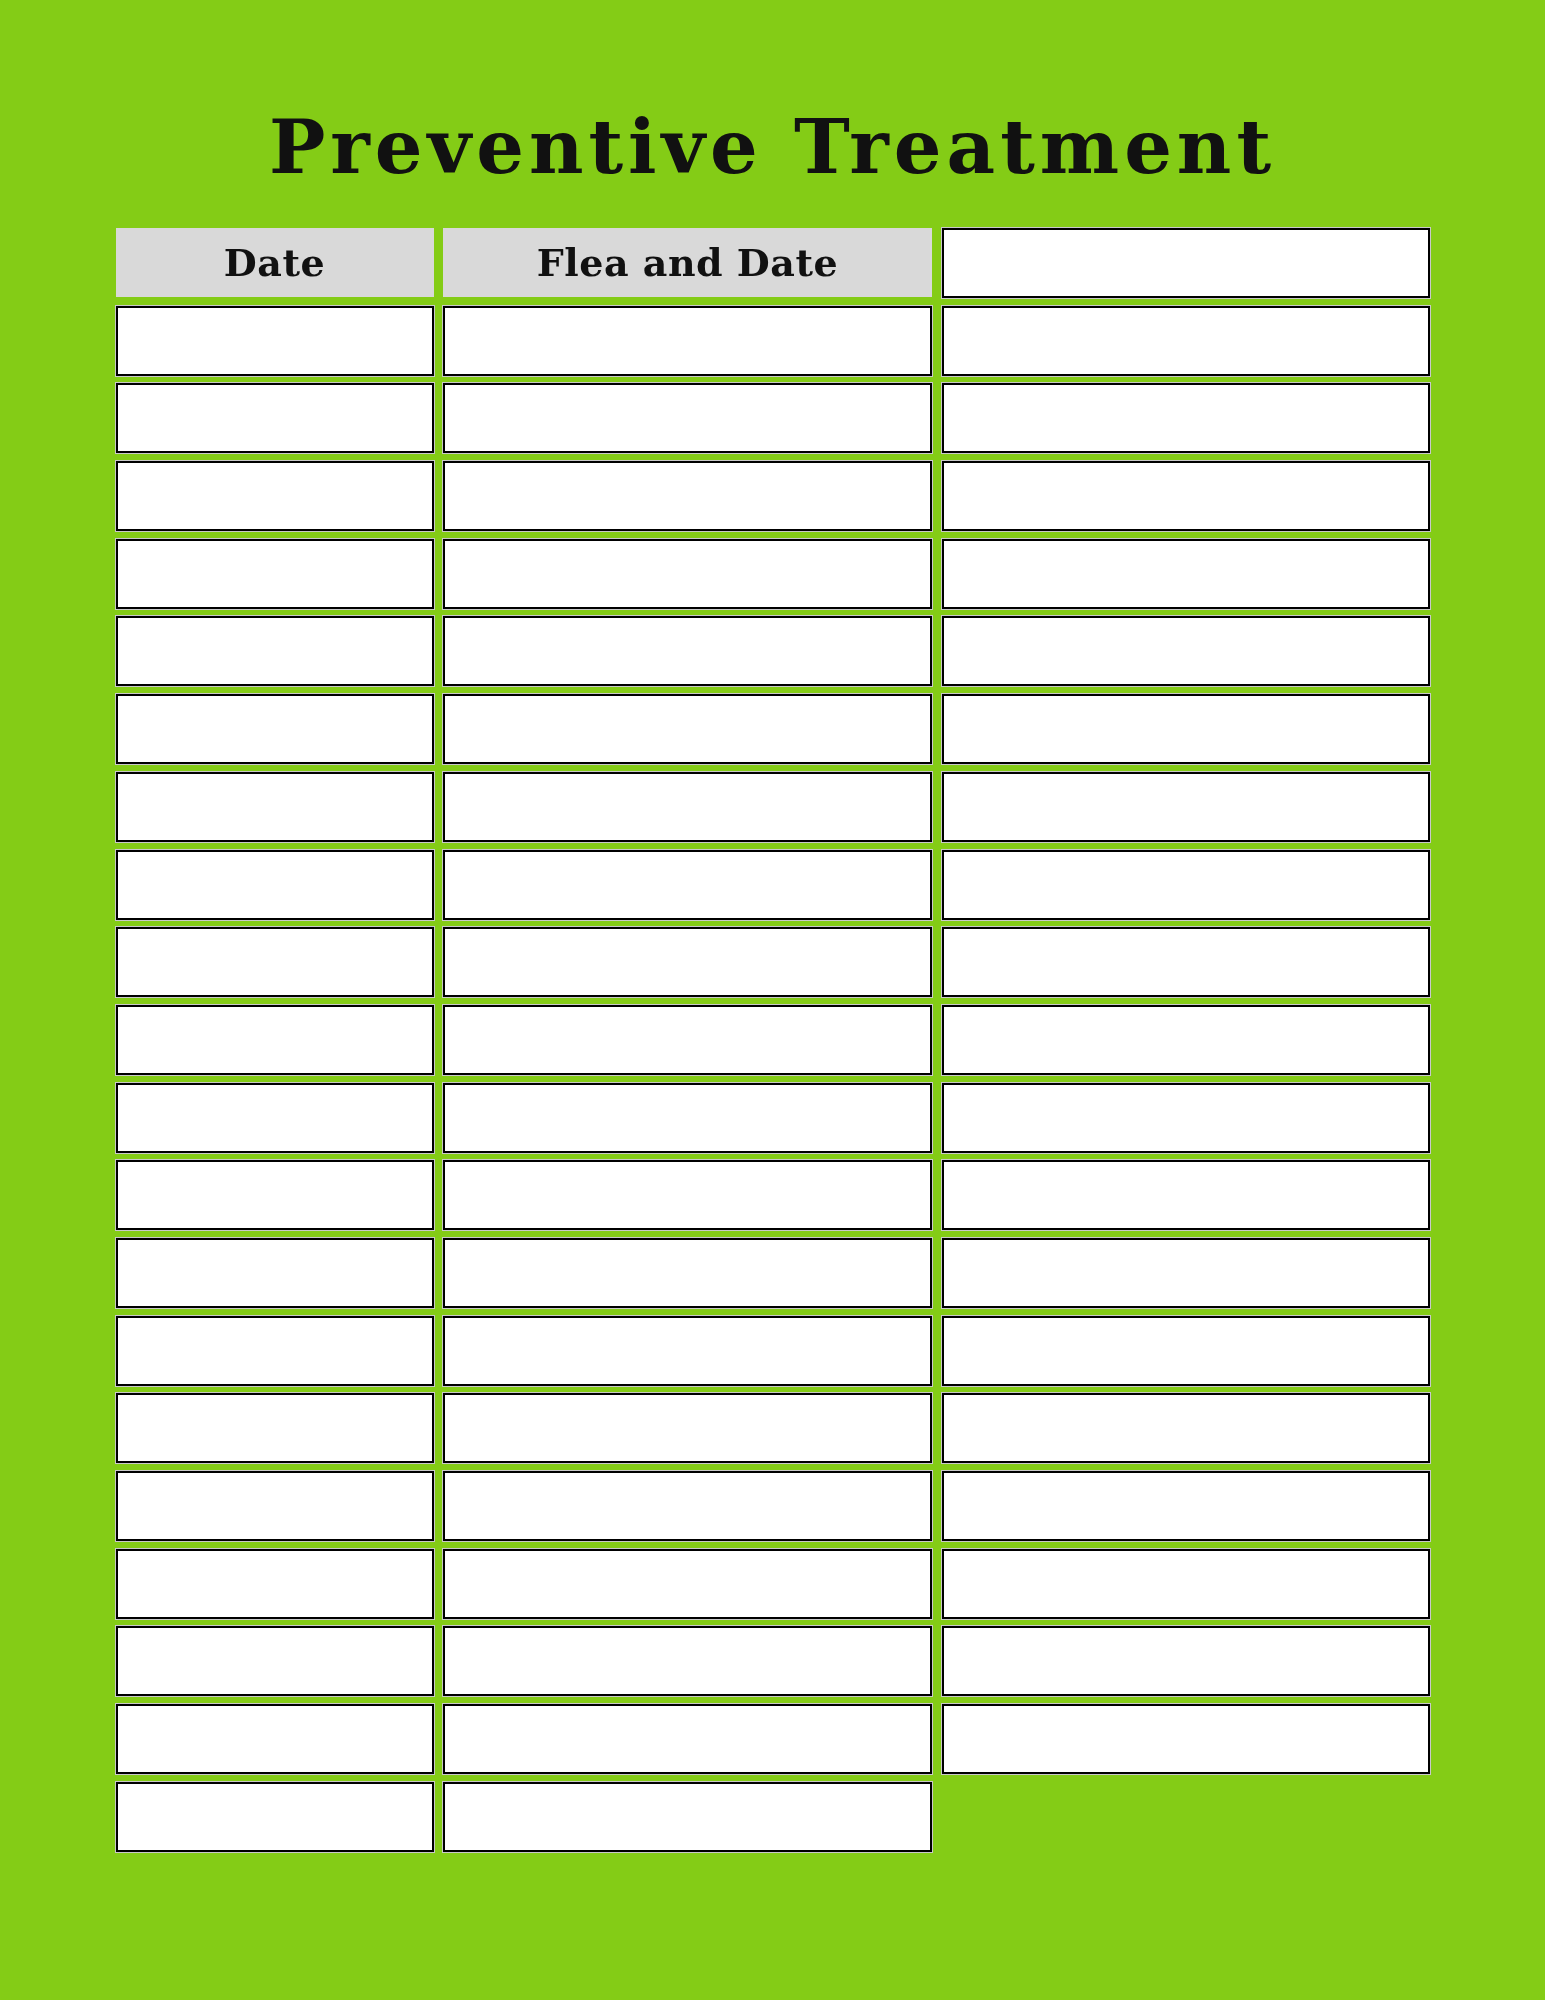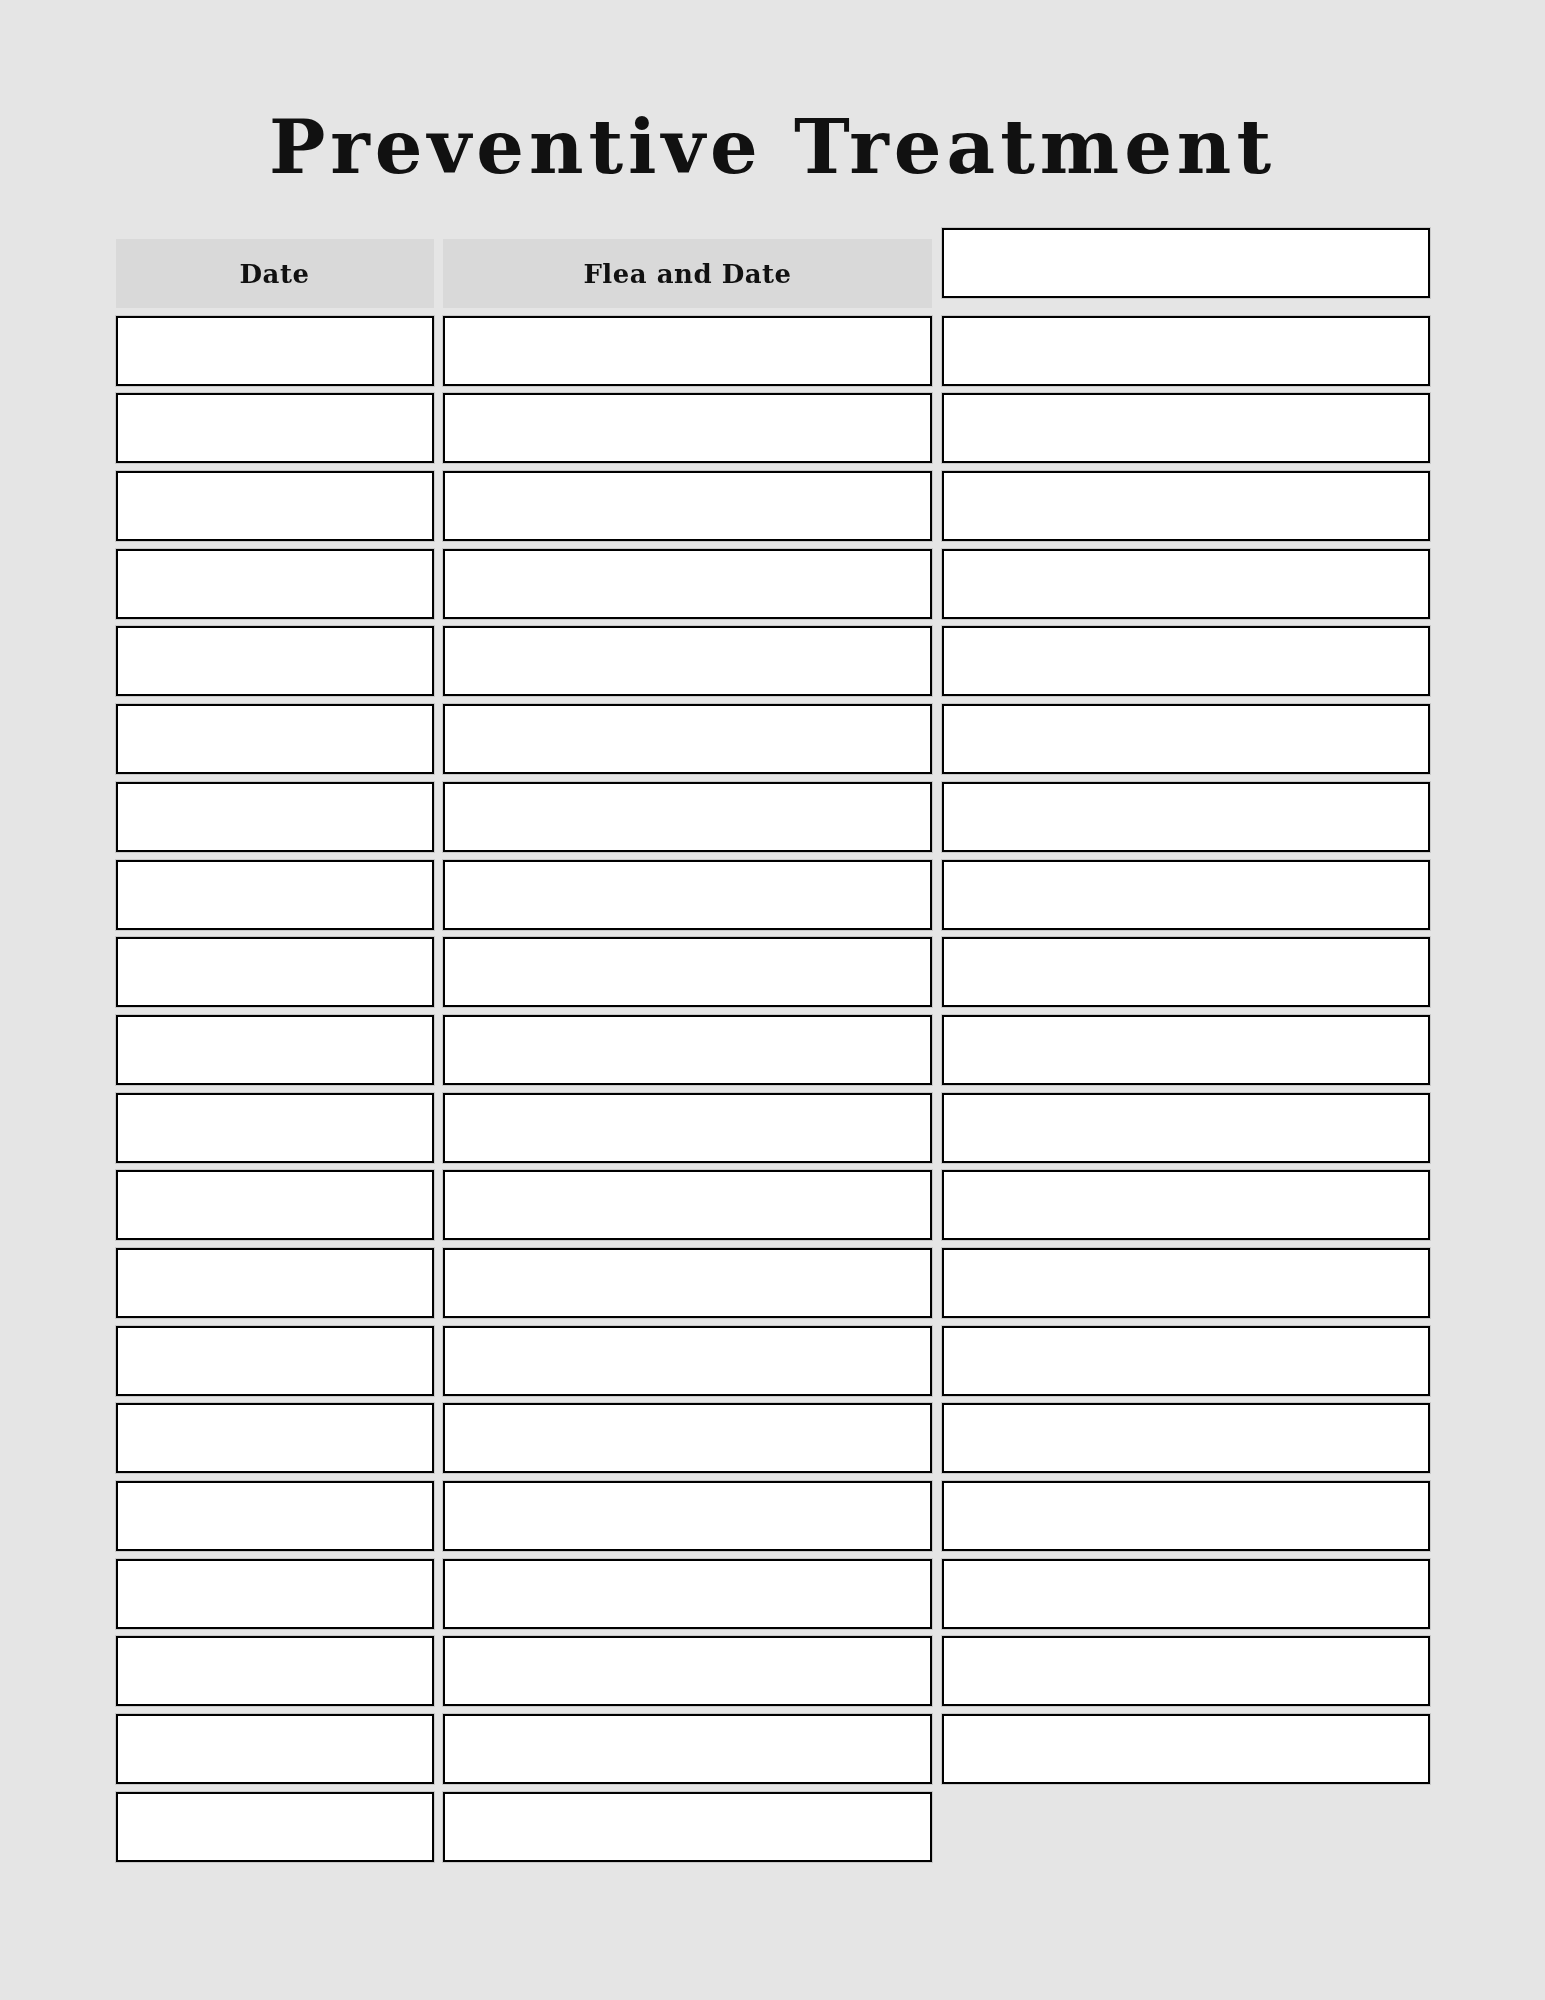--- a/index.html
+++ b/index.html
@@ -6,21 +6,21 @@
     margin: 0;
     padding: 0;
   }
   body {
     background: #fcfcfa;
   }
   .page {
     position: relative;
     width: 1545px;
     height: 2000px;
-    background: #e5e5e5;
+    background: #84cc16;
     font-family: "DejaVu Serif", serif;
     overflow: hidden;
   }
   .title {
     margin: 110px 0 0 0;
     padding: 0;
     text-align: center;
     font-size: 75px;
     line-height: 1;
     font-weight: bold;
@@ -34,25 +34,24 @@
     row-gap: 7.7px;
     width: 1314px;
     margin: 43px auto 0 auto;
   }
   .hcell {
     height: 69px;
     background: #d9d9d9;
     display: flex;
     align-items: center;
     justify-content: center;
-    font-size: 26px;
+    font-size: 38px;
     font-weight: bold;
     color: #111111;
     letter-spacing: 0.5px;
-    margin-top: 11px;
   }
   .cell {
     height: 70px;
     box-sizing: border-box;
     background: #ffffff;
     border: 2.5px solid #000000;
     box-shadow: 0 0 0 1px #c9c9c9;
   }
 </style>
 </head>

